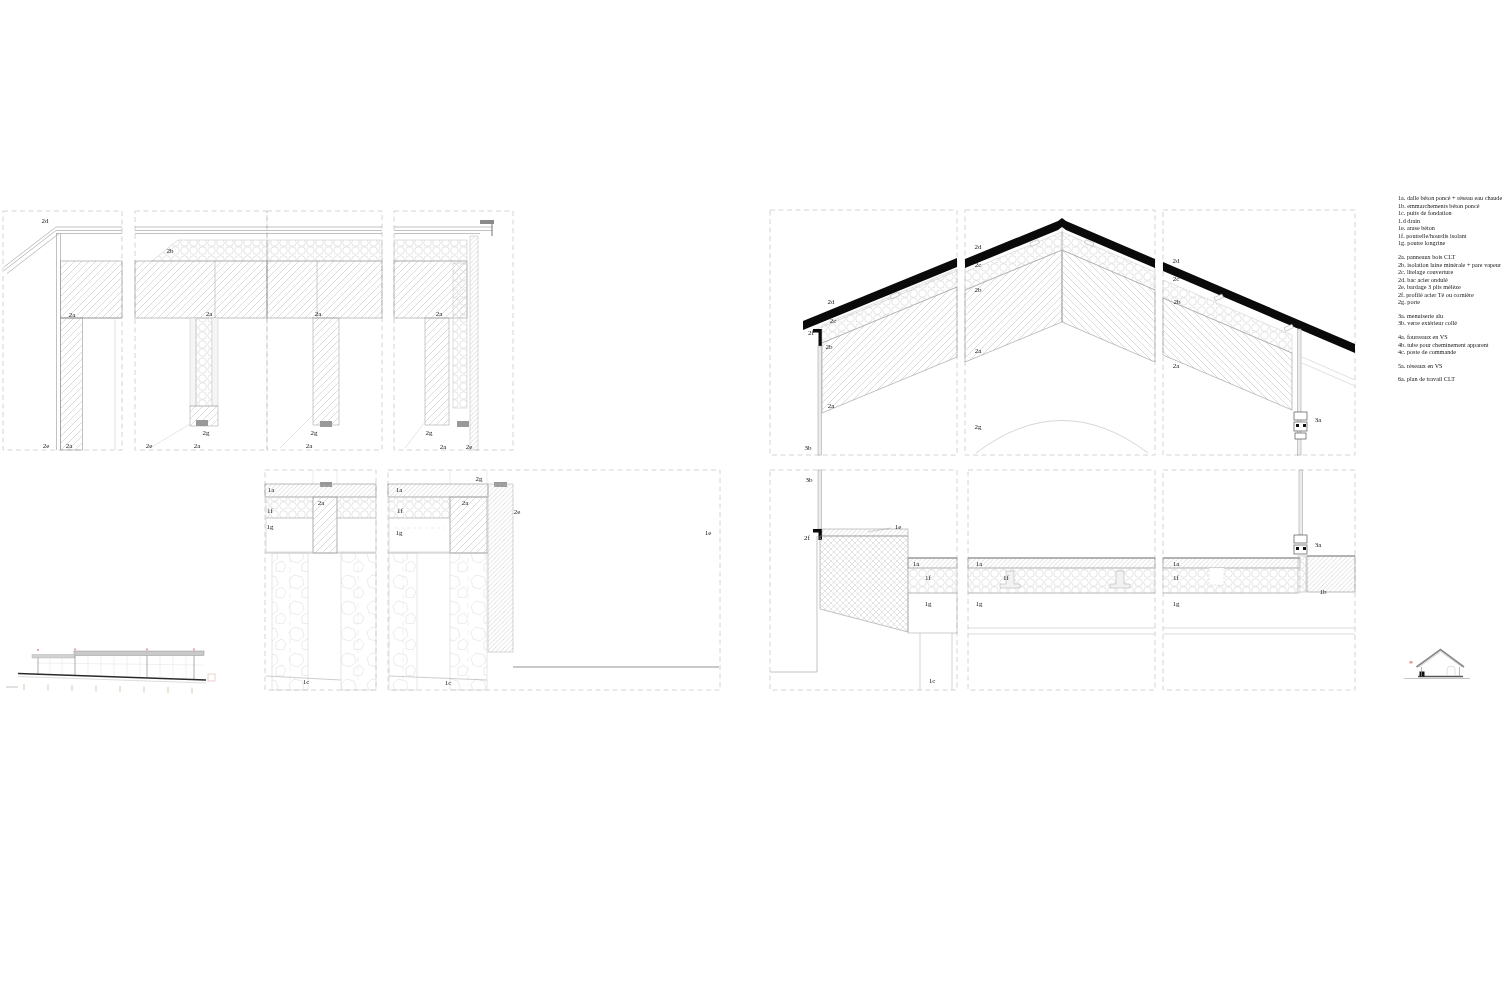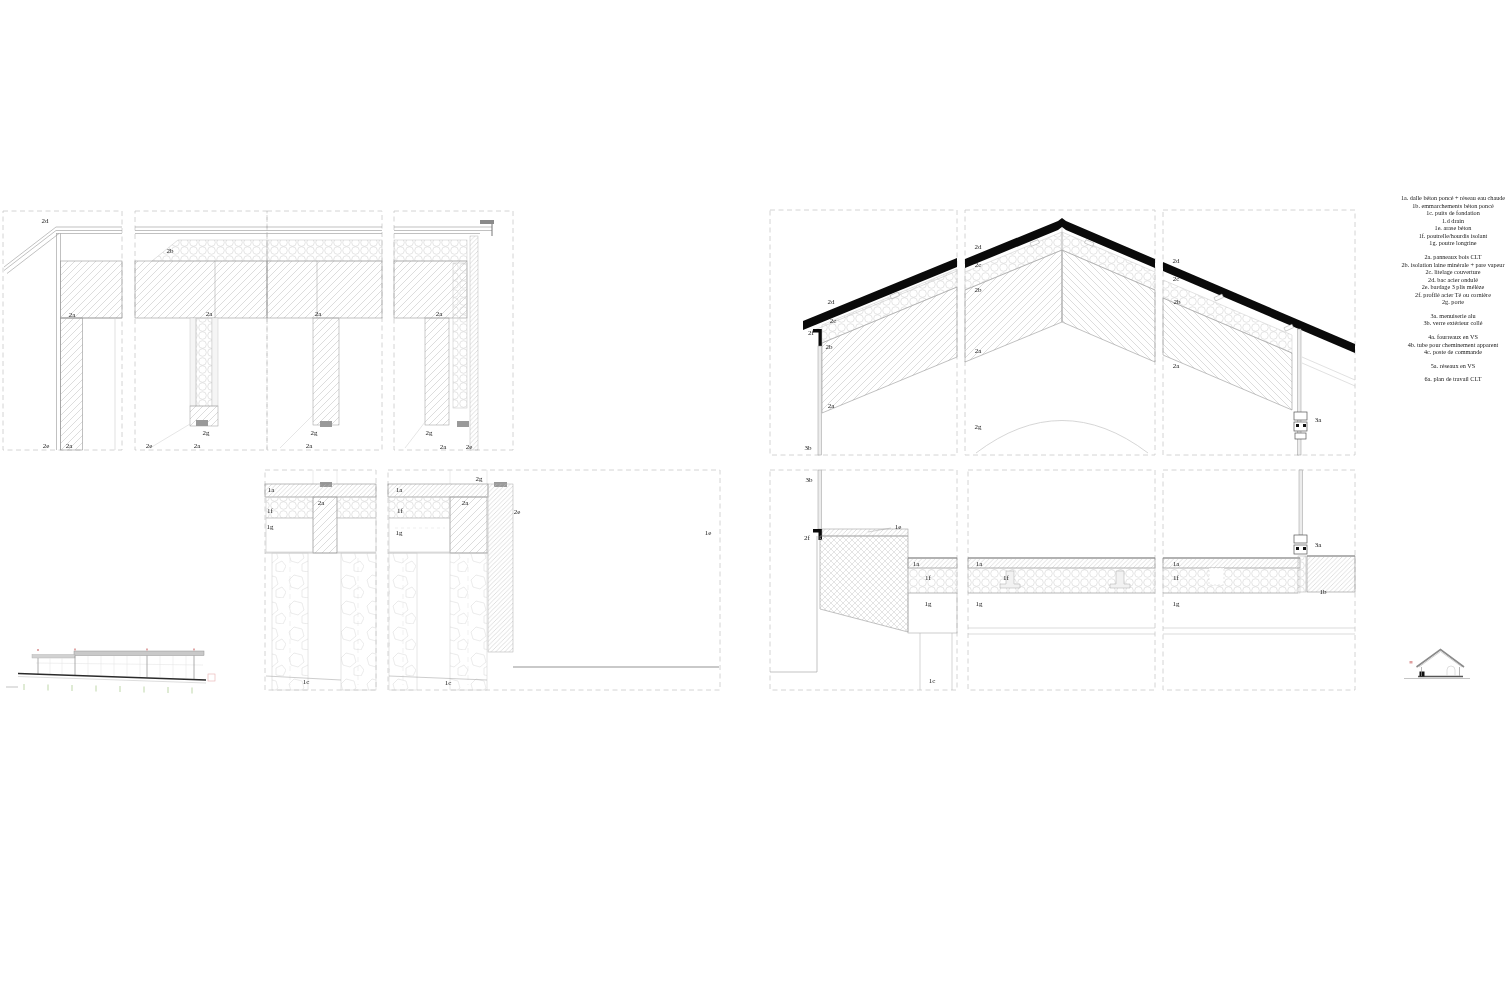--- a/index.html
+++ b/index.html
@@ -1,18 +1,18 @@
 <!DOCTYPE html>
 <html><head>
 <meta charset="utf-8">
 <style>
   html,body{margin:0;padding:0;background:#fff;}
   .sheet{
     position:relative;width:1507px;height:1000px;background:#ffffff;overflow:hidden;
-    font-family:"Liberation Serif", "DejaVu Serif", serif;color:#1a1a1a;text-align:center;
+    font-family:"Liberation Serif", "DejaVu Serif", serif;color:#1a1a1a;
   }
   svg.drawing{position:absolute;left:0;top:0;}
   .lbl{
     position:absolute;font-size:7px;line-height:7px;color:#1a1a1a;
     transform:translate(-50%,-50%);white-space:nowrap;z-index:5;
   }
   .legend{
     position:absolute;left:1398px;top:194px;width:110px;z-index:5;
     font-size:6.2px;line-height:1.22;color:#1a1a1a;
   }

